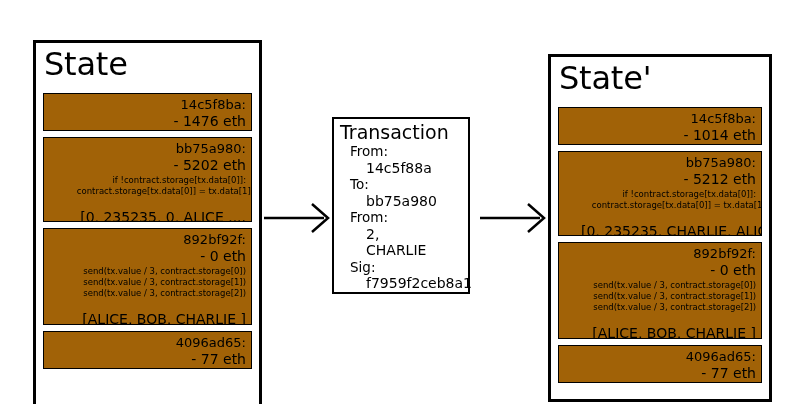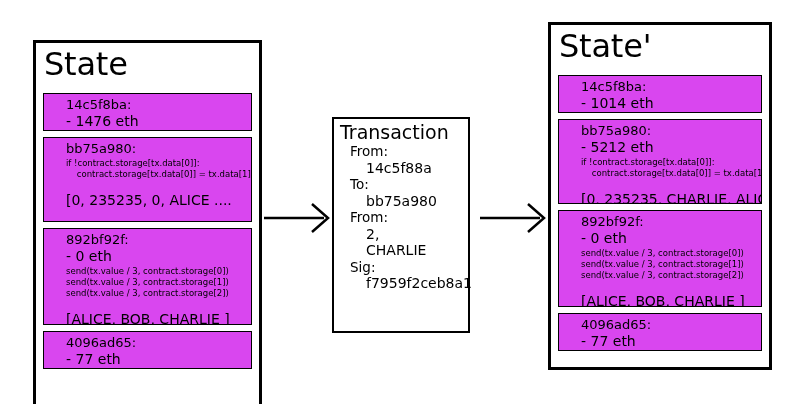--- a/index.html
+++ b/index.html
@@ -22,21 +22,21 @@
   }
 
   
   .state-box {
     position: absolute;
     box-sizing: border-box;
     border: 3px solid #000;
     background: #fff;
   }
   #state-left  { left: 33px;  top: 40px; width: 229px; height: 376px; }
-  #state-right { left: 548px; top: 22px; width: 224px; height: 348px; }
+  #state-right { left: 548px; top: 54px; width: 224px; height: 348px; }
 
   .state-title {
     font-size: 32px;
     line-height: 34px;
     font-weight: 400;
     padding: 4px 0 2px 8px;
     letter-spacing: -0.2px;
     white-space: nowrap;
   }
 
@@ -47,23 +47,24 @@
     right: 7px;
     top: 50px;
     bottom: 5px;
     display: flex;
     flex-direction: column;
     gap: 6px;
   }
   .account {
     box-sizing: border-box;
     border: 1.5px solid #000;
-    background: #d946ef;
+    background: #a16207;
     padding: 3px 5px 4px 22px;
     overflow: hidden;
+    text-align: right;
   }
   .acct-addr {
     font-size: 13px;
     line-height: 16px;
     white-space: nowrap;
   }
   .acct-bal {
     font-size: 14px;
     line-height: 17px;
     white-space: nowrap;
@@ -84,21 +85,21 @@
   
   .card-simple   { flex: 0 0 auto; }
   .card-contract { flex: 0 0 auto; }
 
   
   #tx-box {
     position: absolute;
     left: 332px;
     top: 117px;
     width: 138px;
-    height: 216px;
+    height: 177px;
     box-sizing: border-box;
     border: 2.5px solid #000;
     background: #fff;
     padding: 2px 0 0 6px;
   }
   .tx-title {
     font-size: 19px;
     line-height: 22px;
     white-space: nowrap;
   }
@@ -133,20 +134,21 @@
 
     <div class="accounts">
 
       <div class="account card-simple" style="height:38px">
         <div class="acct-addr">14c5f8ba:</div>
         <div class="acct-bal">- 1476 eth</div>
       </div>
 
       <div class="account card-contract" style="height:85px">
         <div class="acct-addr">bb75a980:</div>
+        <div class="acct-bal">- 5202 eth</div>
         <div class="acct-code">if !contract.storage[tx.data[0]]:
     contract.storage[tx.data[0]] = tx.data[1]</div>
         <div class="acct-storage">[0, 235235, 0, ALICE ....</div>
       </div>
 
       <div class="account card-contract" style="height:97px">
         <div class="acct-addr">892bf92f:</div>
         <div class="acct-bal">- 0 eth</div>
         <div class="acct-code">send(tx.value / 3, contract.storage[0])
 send(tx.value / 3, contract.storage[1])

